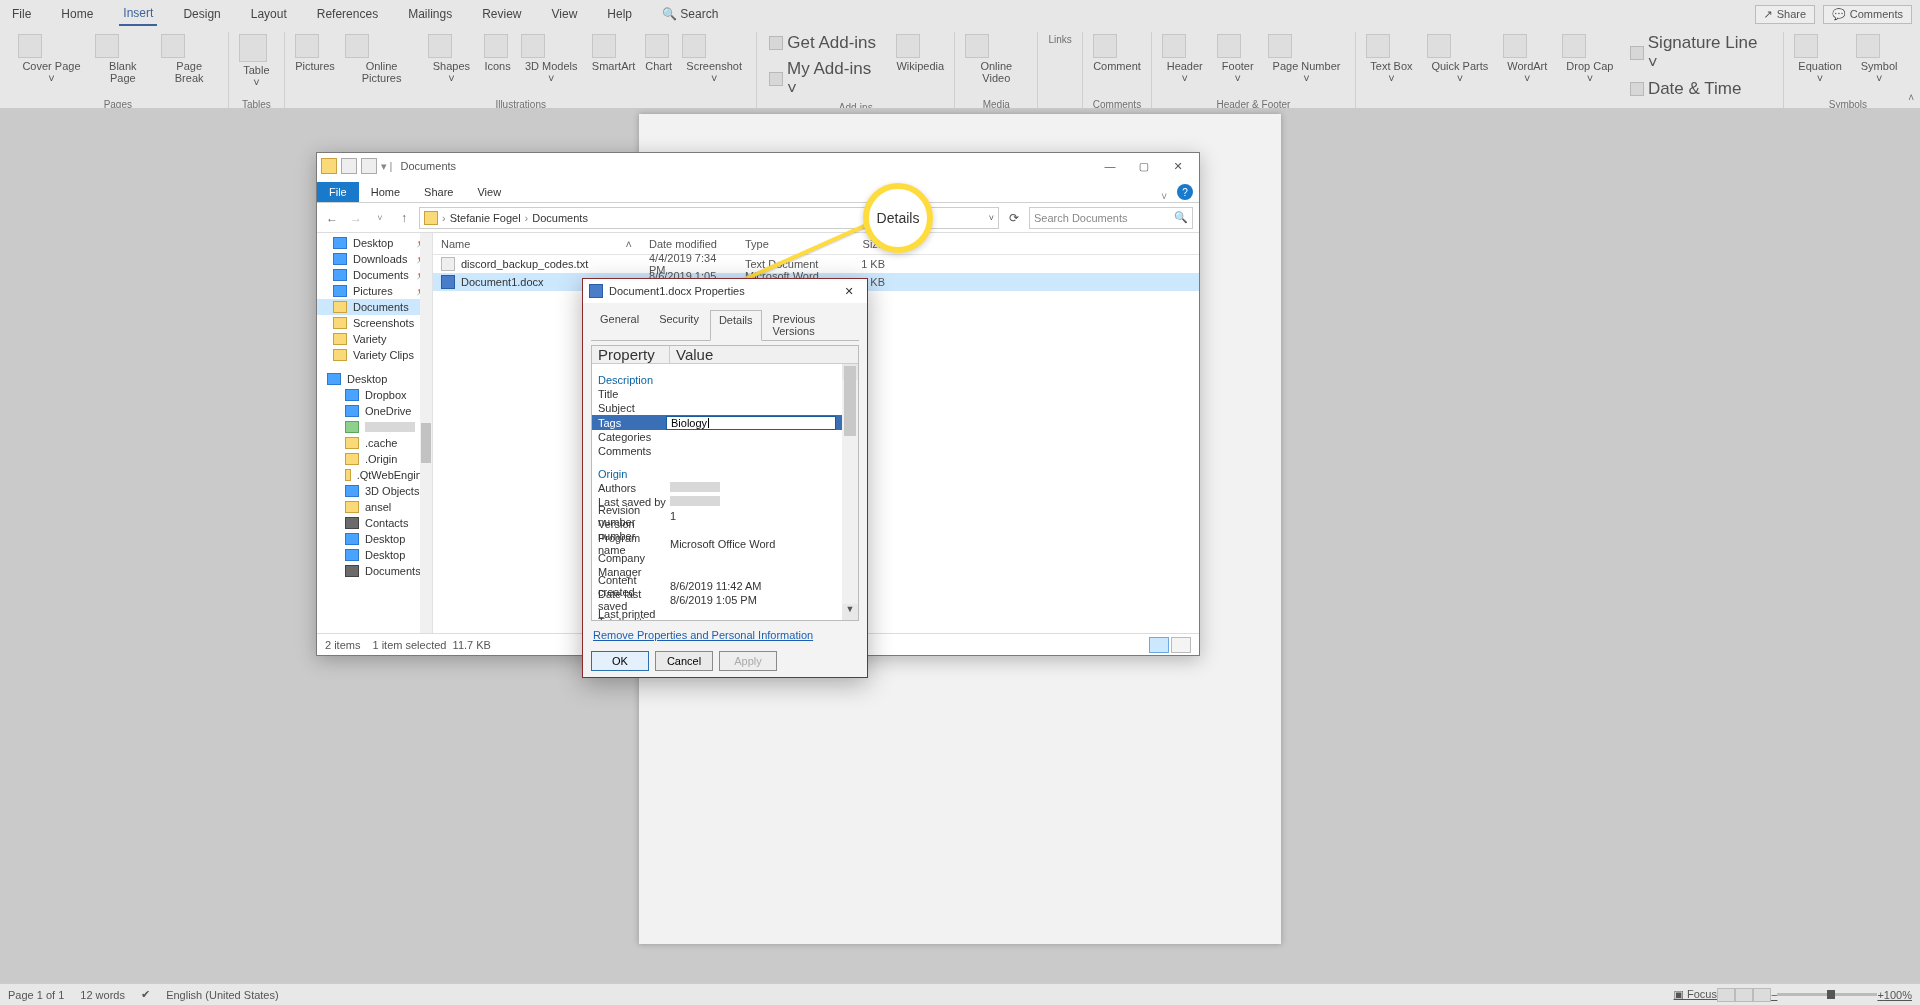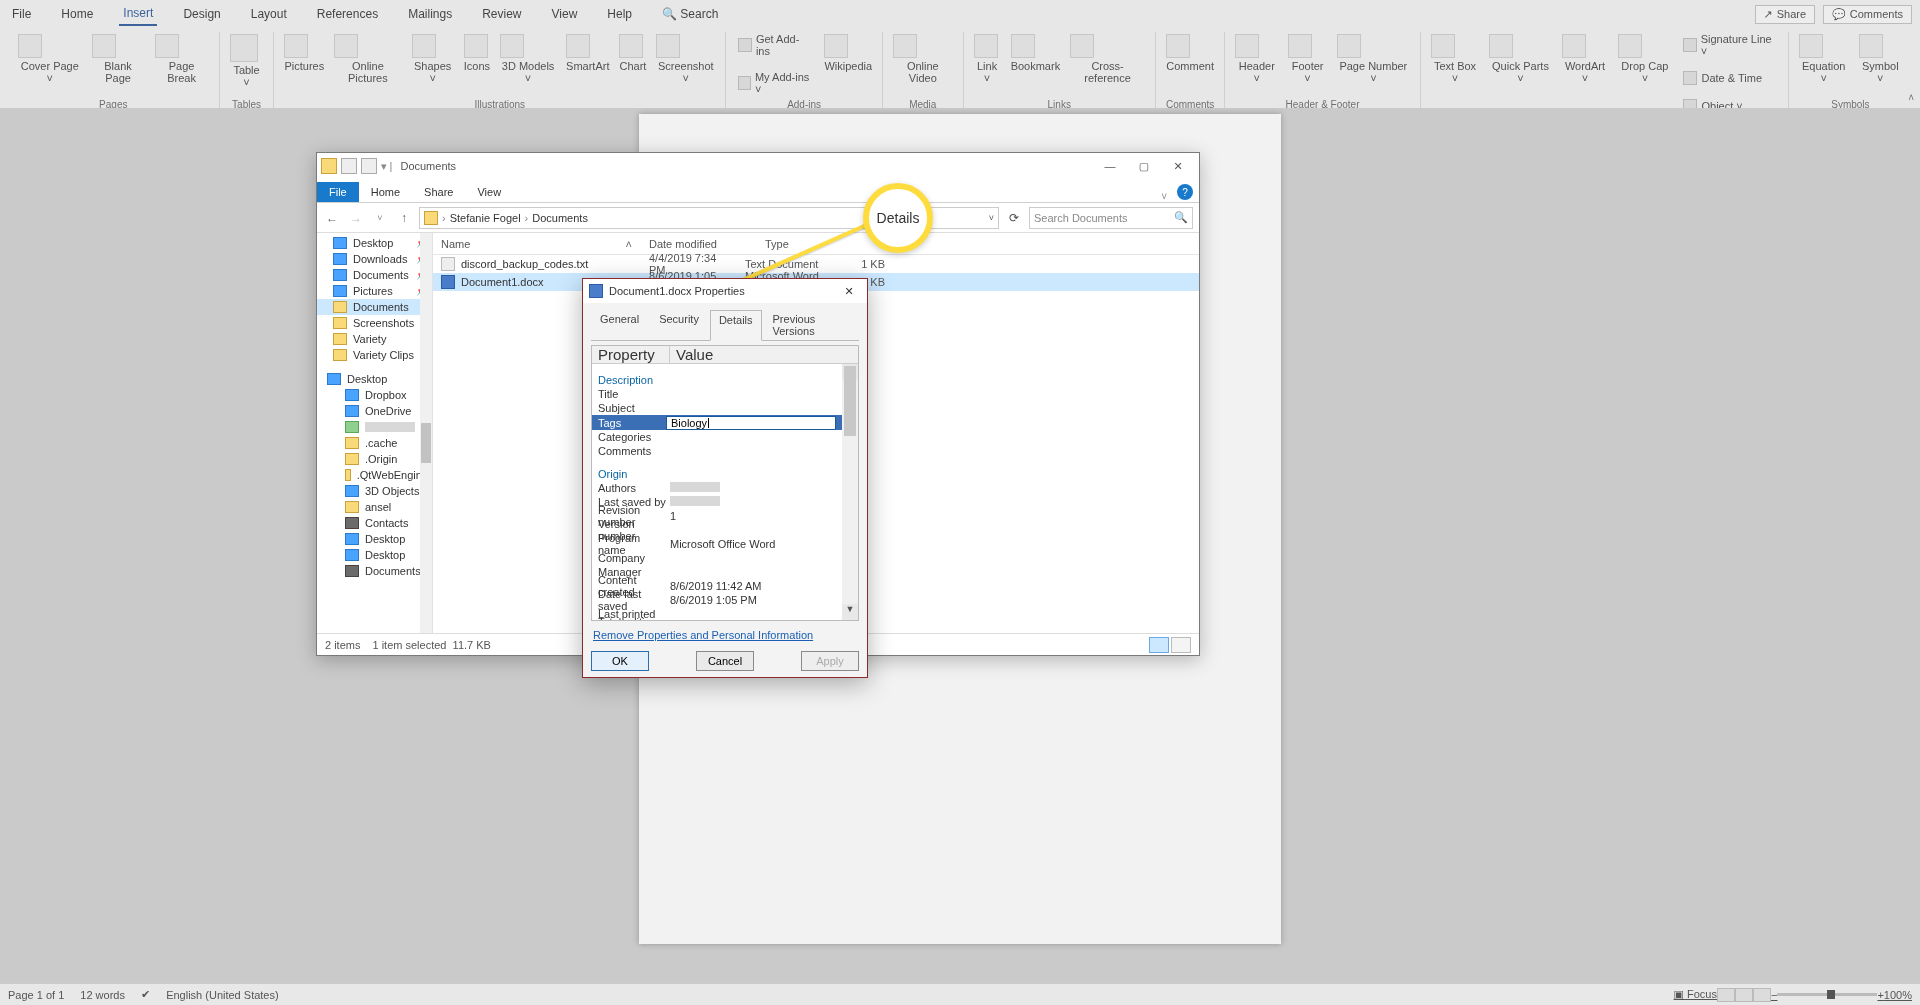--- a/index.html
+++ b/index.html
@@ -13,21 +13,21 @@
 .ribbon-right { margin-left: auto; display: flex; gap: 8px; }
 .share-btn, .comments-btn { border: 1px solid #c0c0c0; padding: 2px 8px; font-size: 11px; display: flex; align-items: center; gap: 4px; color: #444; background: #fafafa; }
 
 .ribbon-body { display: flex; background: #f3f3f3; padding: 4px 8px 0 8px; height: 84px; }
 .ribbon-group { border-right: 1px solid #d6d6d6; padding: 0 10px; display: flex; flex-direction: column; align-items: center; }
 .ribbon-group-items { display: flex; gap: 10px; align-items: flex-start; flex: 1; }
 .ribbon-item { display: flex; flex-direction: column; align-items: flex-start; font-size: 11px; color: #444; gap: 2px; padding-top: 2px; cursor: pointer; line-height: 1.1; text-align: center; }
 .ribbon-icon { width: 24px; height: 24px; background: #e8e8e8; border: 1px solid #ccc; }
 .ribbon-icon.lg { width: 28px; height: 28px; }
 .ribbon-group-label { font-size: 10px; color: #666; padding: 2px 0; }
-.mini-stack { display:flex; flex-direction:column; gap:12px; font-size:11px; color:#444; }
+.mini-stack { display:flex; flex-direction:column; gap:4px; font-size:17px; color:#444; }
 .mini-row { display:flex; align-items:center; gap:4px; padding:1px 2px; cursor:pointer; }
 .mini-ico { width:14px; height:14px; background:#e0e0e0; border:1px solid #bbb; }
 .collapse-caret { position:absolute; right:6px; top:92px; font-size:10px; color:#666; }
 
 
 .doc-area { position: absolute; top: 108px; left: 0; right: 0; bottom: 22px; background: #d0d0d0; display: flex; justify-content: center; }
 .doc-page { width: 642px; height: 830px; background: #fff; margin-top: 6px; box-shadow: 0 0 6px rgba(0,0,0,.3); }
 
 
 .dim { position:absolute; inset:0; background: rgba(170,170,170,.15); pointer-events:none; }
@@ -70,21 +70,21 @@
 .sb-ico.grn { background:#8fd08f; border-color:#5aa65a; }
 .sb-pin { margin-left:auto; color:#888; font-size:9px; }
 .sb-scroll { position:absolute; right:0; top:0; bottom:0; width:12px; background:#f0f0f0; }
 .sb-thumb { position:absolute; right:1px; top:190px; width:10px; height:40px; background:#c2c2c2; }
 
 .ex-files { flex:1; background:#fff; position:relative; }
 .file-header { display:flex; font-size:11px; color:#555; border-bottom:1px solid #e5e5e5; height:22px; align-items:center; }
 .fh { padding:0 8px; border-right:1px solid transparent; }
 .fh.name { width:208px; display:flex; align-items:center; gap:4px;}
 .fh.mod { width:96px; }
-.fh.type { width:100px;margin-left:20px; }
+.fh.type { width:100px; }
 .fh.size { width:56px; text-align:right; }
 .sort-arrow { margin-left:auto; color:#666; }
 
 .file-row { display:flex; font-size:11px; height:18px; align-items:center; }
 .file-row.sel { background:#cce8ff; }
 .fc { padding:0 8px; }
 .fc.name { width:208px; display:flex; align-items:center; gap:6px; }
 .fc.mod { width:96px; color:#555; }
 .fc.type { width:100px; color:#555; }
 .fc.size { width:56px; text-align:right; color:#555; }
@@ -136,21 +136,21 @@
 .prop-rows { margin-right:16px; }
 .pr { display:flex; font-size:11px; height:14px; align-items:center; padding:0 6px;}
 .pr.header { color:#0a64a4; font-weight:normal; margin-top:9px;}
 .pr .k { width:72px; }
 .pr .v { flex:1; }
 .pr.tagrow { background:#3b6fb5; color:#fff; height:15px; }
 .pr.tagrow .tagbox { flex:1; background:#fff; color:#000; border:1px solid #185a9d; height:14px; margin-left:-4px; padding:0 4px; display:flex; align-items:center;}
 .pr .redact { display:inline-block; width:50px; height:10px; background:#d8d8d8;}
 
 .remove-link { font-size:11px; color:#1a5fb4; text-decoration:underline; margin:4px 10px; cursor:pointer;}
-.dlg-buttons { display:flex; justify-content:space-between; gap:6px; padding:6px 8px;}
+.dlg-buttons { display:flex; justify-content:flex-start; gap:6px; padding:6px 8px;}
 .dlg-btn { width:58px; height:20px; font-size:11px; border:1px solid #8a8a8a; background:#eaeaea; }
 .dlg-btn.ok { border:1px solid #2a6fb0; background:#e4f0fb;}
 .dlg-btn.apply { color:#aaa; background:#eee;}
 
 
 .statusbar { position:absolute; left:0; right:0; bottom:0; height:22px; background:#e8e8e8; border-top:1px solid #ccc; display:flex; align-items:center; font-size:11px; color:#555; padding:0 8px; gap:16px;}
 .statusbar .right { margin-left:auto; display:flex; align-items:center; text-decoration:underline;}
 .zoom-track { width:100px; height:3px; background:#bbb; position:relative;}
 .zoom-thumb { position:absolute; left:50%; top:-3px; width:8px; height:9px; background:#555;}
 .view-ico { width:18px; height:14px; background:#dcdcdc; border:1px solid #bbb;}
@@ -278,36 +278,20 @@
           <div class="ribbon-item">
             <div class="ribbon-icon"></div>
             <span>Online
 Video</span>
           </div>
         </div>
       <div class="ribbon-group-label">Media</div>
     </div>
 
     <div class="ribbon-group">
-      <div class="ribbon-group-items">
-        <div class="ribbon-item">
-            <div class="ribbon-icon"></div>
-            <span>Link
-˅</span>
-          </div>
-        <div class="ribbon-item">
-            <div class="ribbon-icon"></div>
-            <span>Bookmark</span>
-          </div>
-        <div class="ribbon-item">
-            <div class="ribbon-icon"></div>
-            <span>Cross-
-reference</span>
-          </div>
-      </div>
       <div class="ribbon-group-label">Links</div>
     </div>
 
     <div class="ribbon-group">
       <div class="ribbon-group-items">
           <div class="ribbon-item">
             <div class="ribbon-icon"></div>
             <span>Comment</span>
           </div>
         </div>

